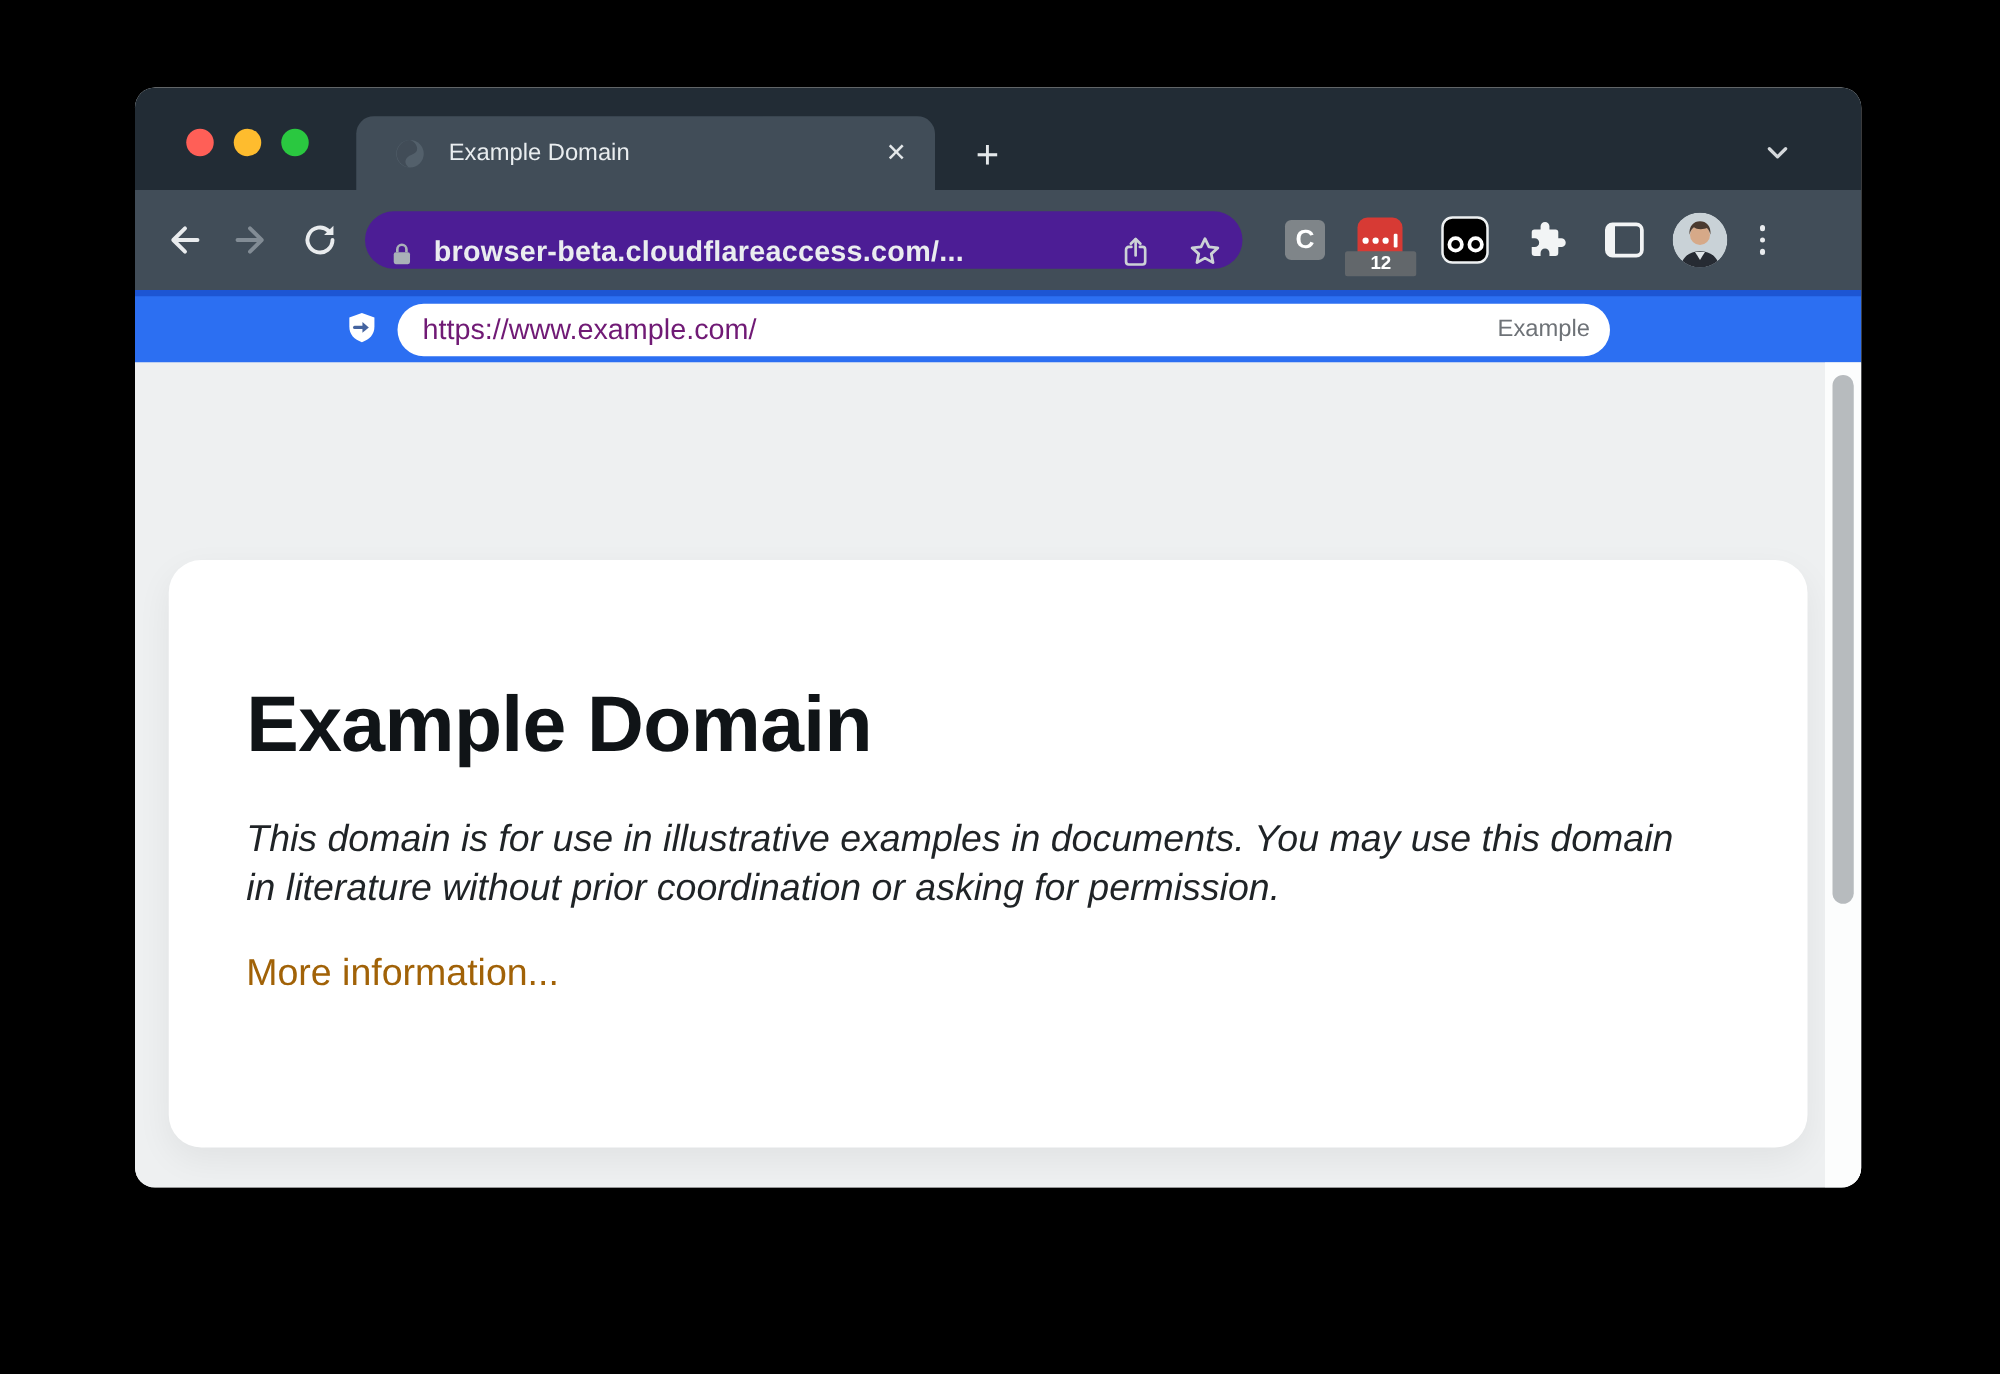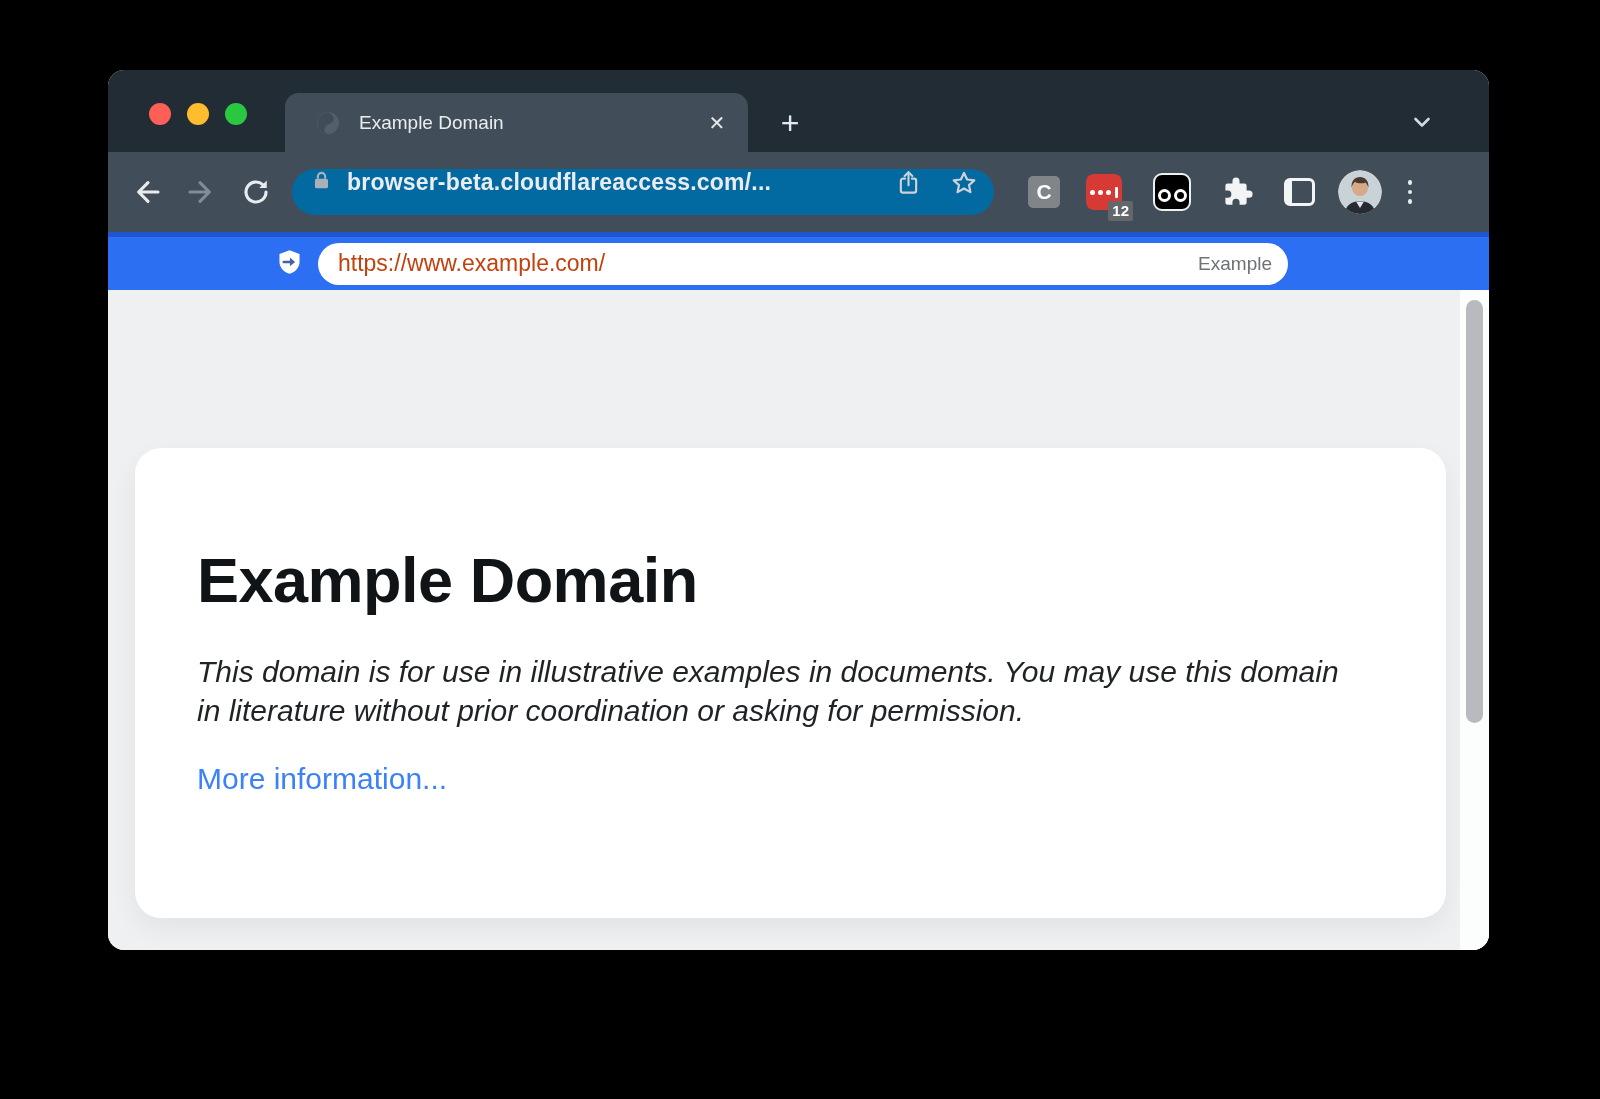--- a/index.html
+++ b/index.html
@@ -28,63 +28,63 @@
   .newtab{
     position:absolute;left:664px;top:35px;width:36px;height:36px;
     display:flex;align-items:center;justify-content:center;
     font-size:32px;font-weight:300;color:#e4e8ea;line-height:1;
   }
   .chevron-btn{position:absolute;right:55px;top:40px;width:24px;height:24px;}
   
   .toolbar{height:80px;background:#414d58;display:flex;align-items:center;padding:0 20px;box-sizing:border-box;}
   .tb-btn{width:40px;height:40px;display:flex;align-items:center;justify-content:center;flex:0 0 auto;}
   .omnibox{
-    margin-left:16px;width:702px;height:46px;border-radius:23px;background:#0369a1;
-    display:flex;align-items:flex-start;padding:0 16px 0 18px;box-sizing:border-box;flex:0 0 auto;
+    margin-left:16px;width:702px;height:46px;border-radius:23px;background:#4c1d95;
+    display:flex;align-items:flex-end;padding:0 16px 0 18px;box-sizing:border-box;flex:0 0 auto;
   }
   .omni-url{flex:1;margin-left:14px;font-size:23px;font-weight:600;color:#eaedef;white-space:nowrap;overflow:hidden;letter-spacing:.2px;}
   .omni-ic{flex:0 0 auto;display:flex;align-items:center;justify-content:center;}
   .ext{display:flex;align-items:center;justify-content:center;flex:0 0 auto;position:relative;}
   .ext-c{margin-left:34px;width:32px;height:32px;background:#7f8589;border-radius:5px;color:#fff;font-size:21px;font-weight:bold;}
   .ext-red{margin-left:26px;width:36px;height:36px;background:#d73a34;border-radius:8px;}
   .ext-red .dots{display:flex;align-items:center;gap:3px;}
   .ext-red .d{width:5px;height:5px;border-radius:50%;background:#fff;}
   .ext-red .bar{width:3px;height:11px;background:#fff;border-radius:1px;margin-left:1px;}
   .badge{
     position:absolute;right:-11px;bottom:-11px;background:#62676b;color:#fff;
-    font-size:15px;font-weight:bold;padding:1px 4px;border-radius:2px;line-height:18px;
+    font-size:15px;font-weight:bold;padding:1px 20px;border-radius:2px;line-height:18px;
   }
   .ext-black{margin-left:31px;width:38px;height:38px;background:#000;border-radius:9px;border:2px solid #eef1f2;box-sizing:border-box;display:flex;align-items:center;justify-content:center;gap:3px;}
   .donut{width:13px;height:13px;border:3px solid #fff;border-radius:50%;box-sizing:border-box;transform:translateY(3px);}
   .ext-puzzle{margin-left:29px;width:34px;height:34px;}
   .ext-panel{margin-left:30px;width:31px;height:28px;border:3px solid #f2f4f5;border-left-width:8px;border-radius:6px;box-sizing:border-box;}
   .avatar{margin-left:23px;width:44px;height:44px;border-radius:50%;overflow:hidden;flex:0 0 auto;}
   .menu{margin-left:17px;width:22px;height:40px;display:flex;flex-direction:column;align-items:center;justify-content:center;gap:5px;}
   .menu .d{width:4.5px;height:4.5px;border-radius:50%;background:#e8ebee;}
   
   .isolation{height:58px;background:#2c6ff2;border-top:5px solid #1d55d3;box-sizing:border-box;display:flex;align-items:center;}
   .shield{margin-left:168px;width:27px;height:29px;flex:0 0 auto;}
   .iso-pill{
     margin-left:15px;width:970px;height:42px;background:#fff;border-radius:21px;
     display:flex;align-items:center;padding:0 16px 0 18px;box-sizing:border-box;flex:0 0 auto;
   }
-  .iso-input{flex:1;border:none;outline:none;background:transparent;font-family:"Liberation Sans", sans-serif;font-size:23px;color:#c2410c;}
+  .iso-input{flex:1;border:none;outline:none;background:transparent;font-family:"Liberation Sans", sans-serif;font-size:23px;color:#701a75;}
   .iso-min{margin-left:12px;font-size:19px;color:#6e7277;white-space:nowrap;}
   
   .content{position:relative;height:660px;background:#eef0f1;}
   .scrolltrack{position:absolute;right:0;top:0;width:29px;height:100%;background:#fcfdfd;}
   .thumb{position:absolute;left:6px;top:10px;width:17px;height:423px;border-radius:9px;background:#b7bbbe;}
   .card{
     position:absolute;left:27px;top:158px;width:1311px;height:470px;background:#fff;
     border-radius:26px;box-shadow:0 10px 28px rgba(0,0,0,0.06);
     padding:96px 62px;box-sizing:border-box;
   }
   .card h1{margin:0;font-size:63px;font-weight:700;color:#101417;letter-spacing:-0.5px;}
   .card p{margin:36px 0 0;font-size:30px;line-height:39px;color:#1f2326;max-width:1155px;font-style:italic;}
-  .card a{display:inline-block;margin-top:32px;font-size:30px;color:#3b82f6;text-decoration:none;}
+  .card a{display:inline-block;margin-top:32px;font-size:30px;color:#a16207;text-decoration:none;}
 </style>
 </head>
 <body>
 
 <div class="window">
 
   <div class="tabstrip">
     <div class="traffic">
       <span class="light red"></span>
       <span class="light yellow"></span>

